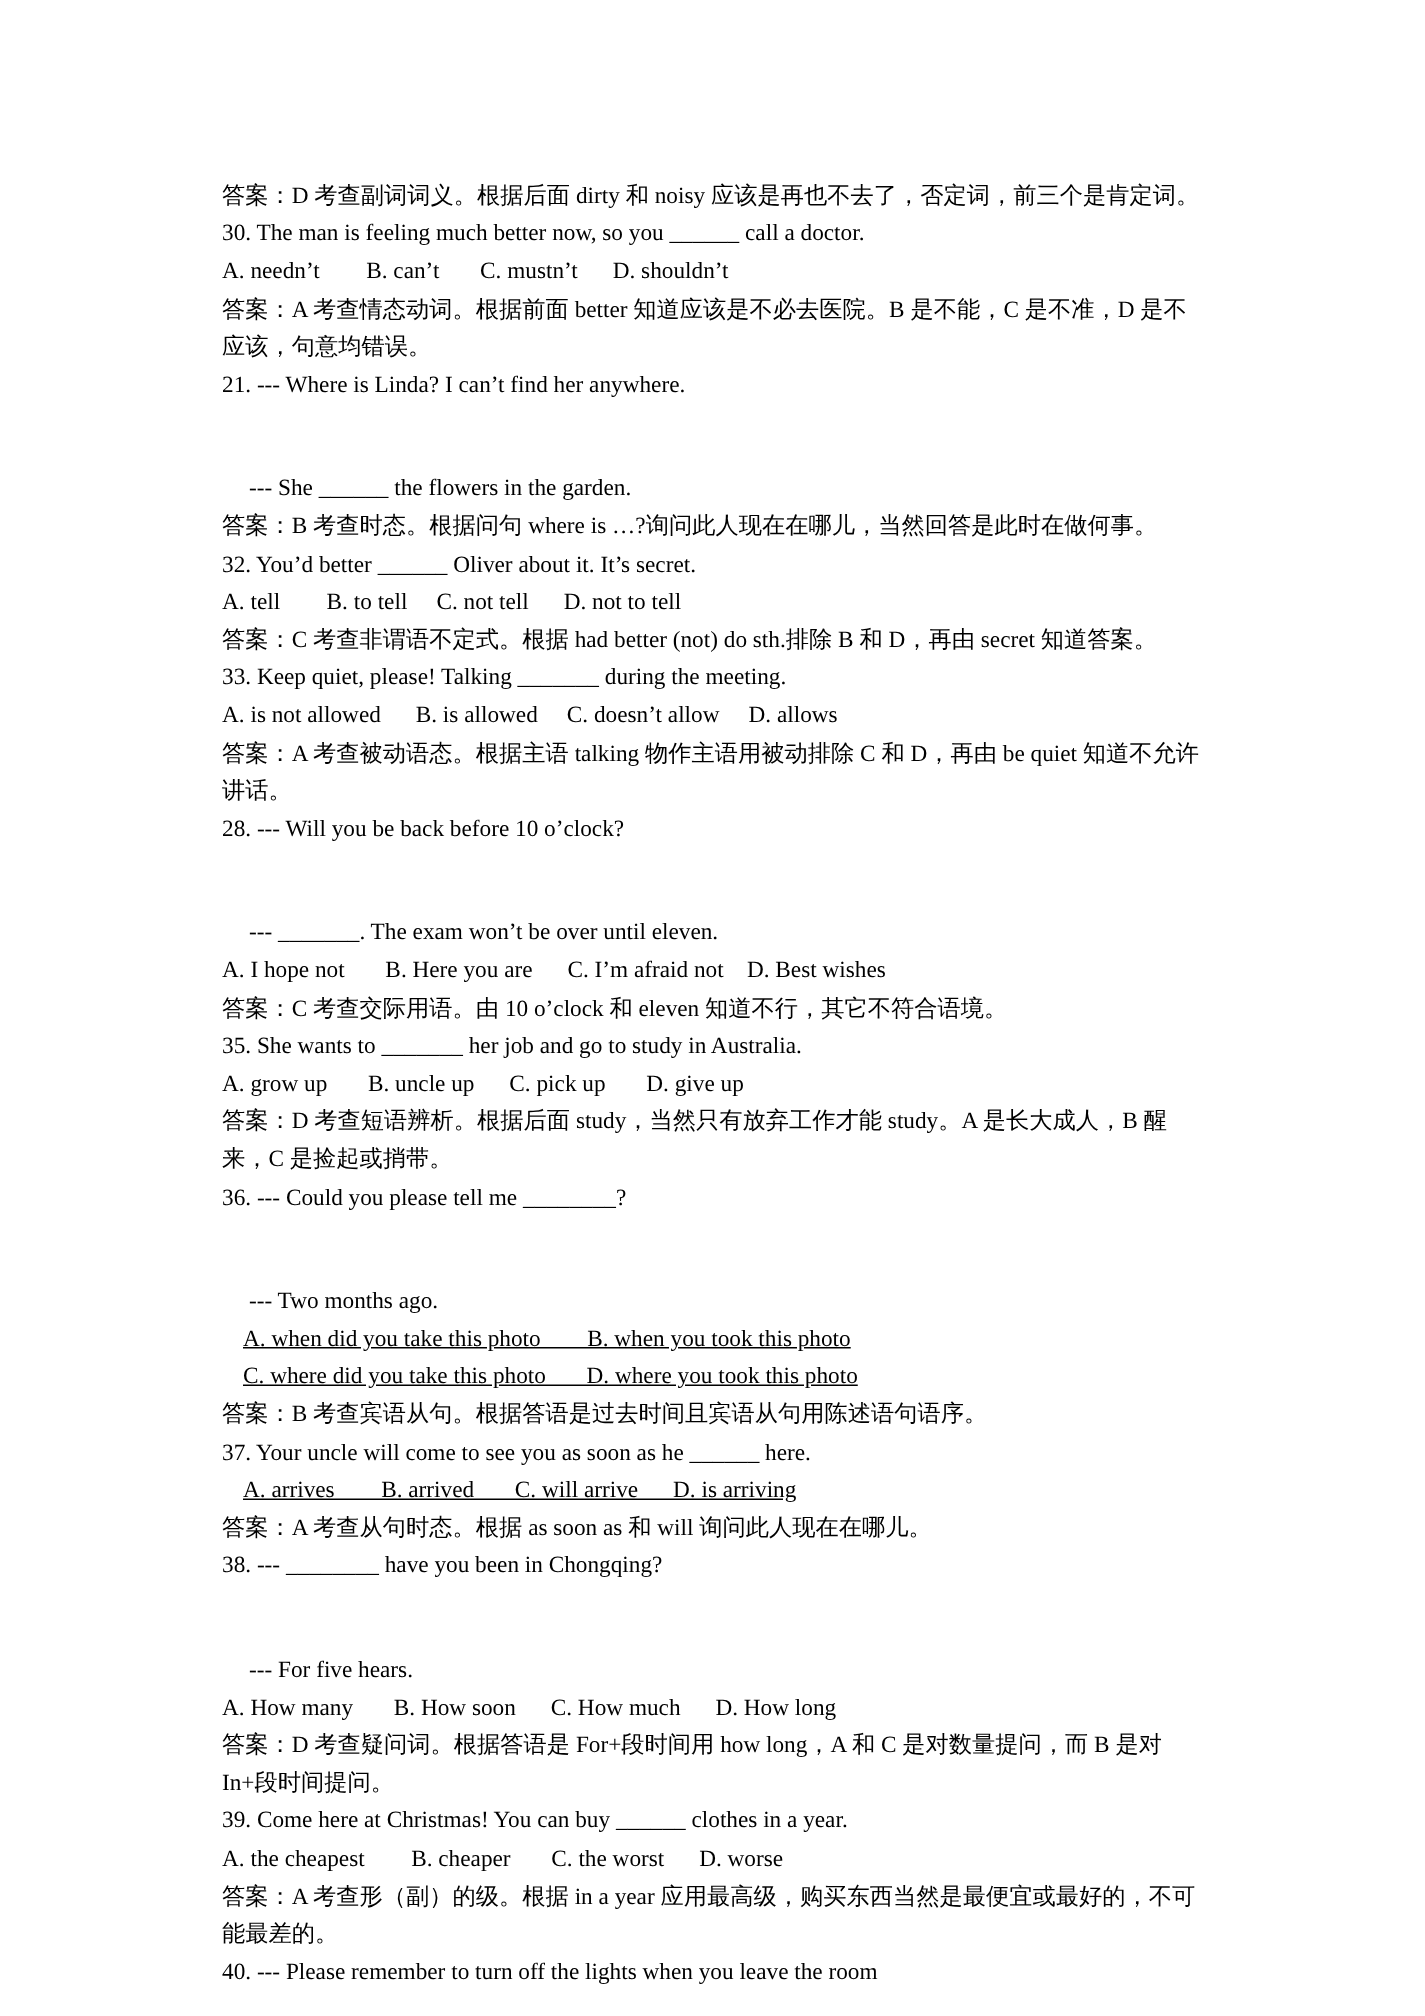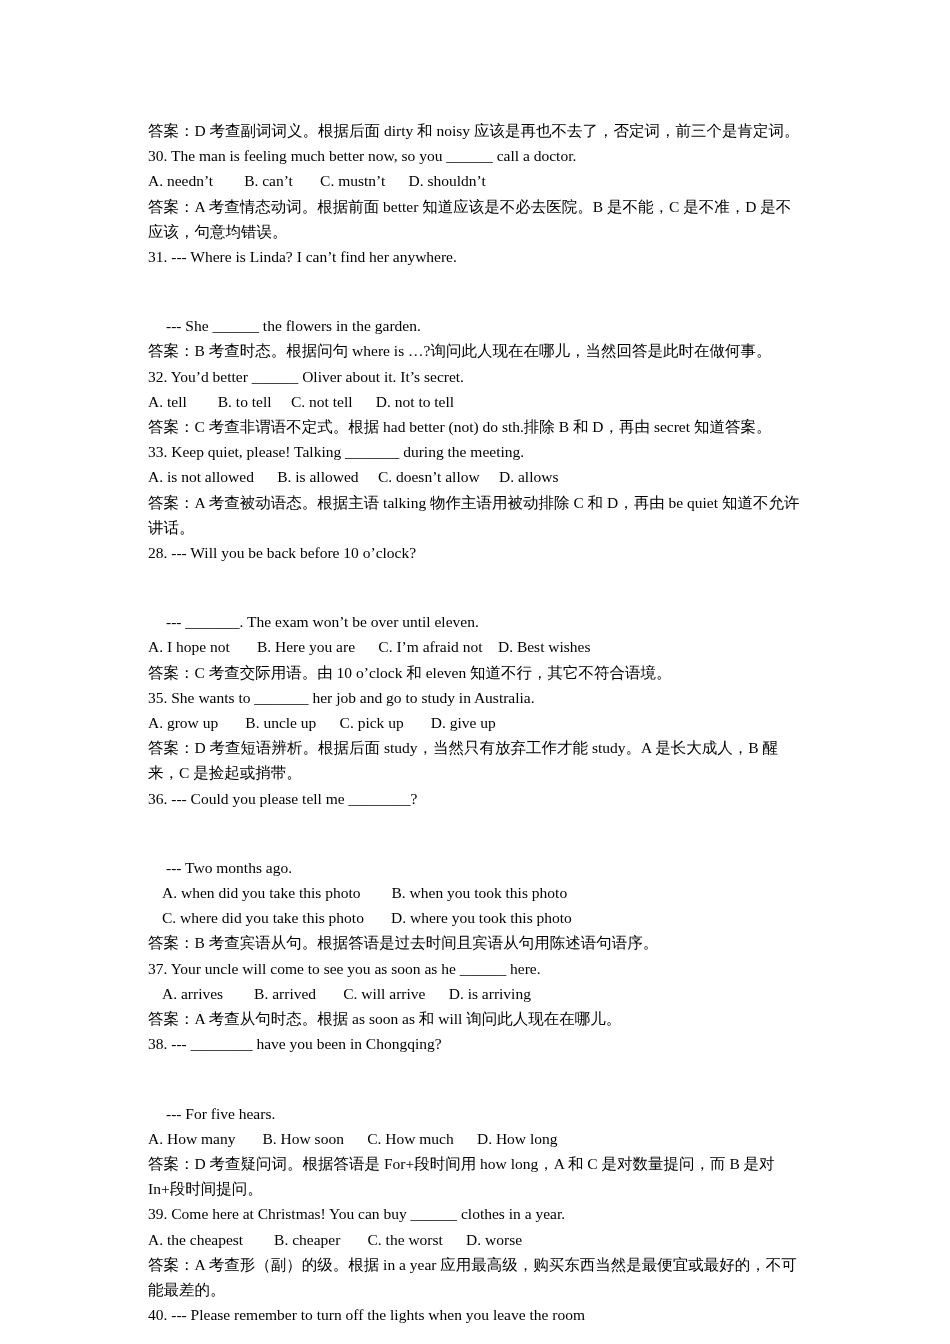--- a/index.html
+++ b/index.html
@@ -23,35 +23,35 @@
   .doc {
     font-size: 15.5px;
     line-height: 25.2px;
   }
   .line {
     white-space: pre-wrap;
     word-wrap: break-word;
   }
   .indent-1 { text-indent: 0; }
   .sub { padding-left: 18px; margin-top: 44px; }
-  .sub2 { padding-left: 14px; }
+  .sub2 { padding-left: 14px; text-decoration: underline; }
   .opts { }
   .ans { }
   
 </style>
 </head>
 <body>
 
 <div class="page">
   <div class="doc">
     <div class="line indent-1">答案：D 考查副词词义。根据后面 dirty 和 noisy 应该是再也不去了，否定词，前三个是肯定词。</div>
     <div class="line">30. The man is feeling much better now, so you ______ call a doctor.</div>
     <div class="line opts">A. needn’t        B. can’t       C. mustn’t      D. shouldn’t</div>
     <div class="line ans">答案：A 考查情态动词。根据前面 better 知道应该是不必去医院。B 是不能，C 是不准，D 是不应该，句意均错误。</div>
-    <div class="line">31. --- Where is Linda? I can’t find her anywhere.</div>
+    <div class="line">21. --- Where is Linda? I can’t find her anywhere.</div>
     <div class="line sub">--- She ______ the flowers in the garden.</div>
     <div class="line ans">答案：B 考查时态。根据问句 where is …?询问此人现在在哪儿，当然回答是此时在做何事。</div>
     <div class="line">32. You’d better ______ Oliver about it. It’s secret.</div>
     <div class="line opts">A. tell        B. to tell     C. not tell      D. not to tell</div>
     <div class="line ans">答案：C 考查非谓语不定式。根据 had better (not) do sth.排除 B 和 D，再由 secret 知道答案。</div>
     <div class="line">33. Keep quiet, please! Talking _______ during the meeting.</div>
     <div class="line opts">A. is not allowed      B. is allowed     C. doesn’t allow     D. allows</div>
     <div class="line ans">答案：A 考查被动语态。根据主语 talking 物作主语用被动排除 C 和 D，再由 be quiet 知道不允许讲话。</div>
     <div class="line">28. --- Will you be back before 10 o’clock?</div>
     <div class="line sub">--- _______. The exam won’t be over until eleven.</div>

